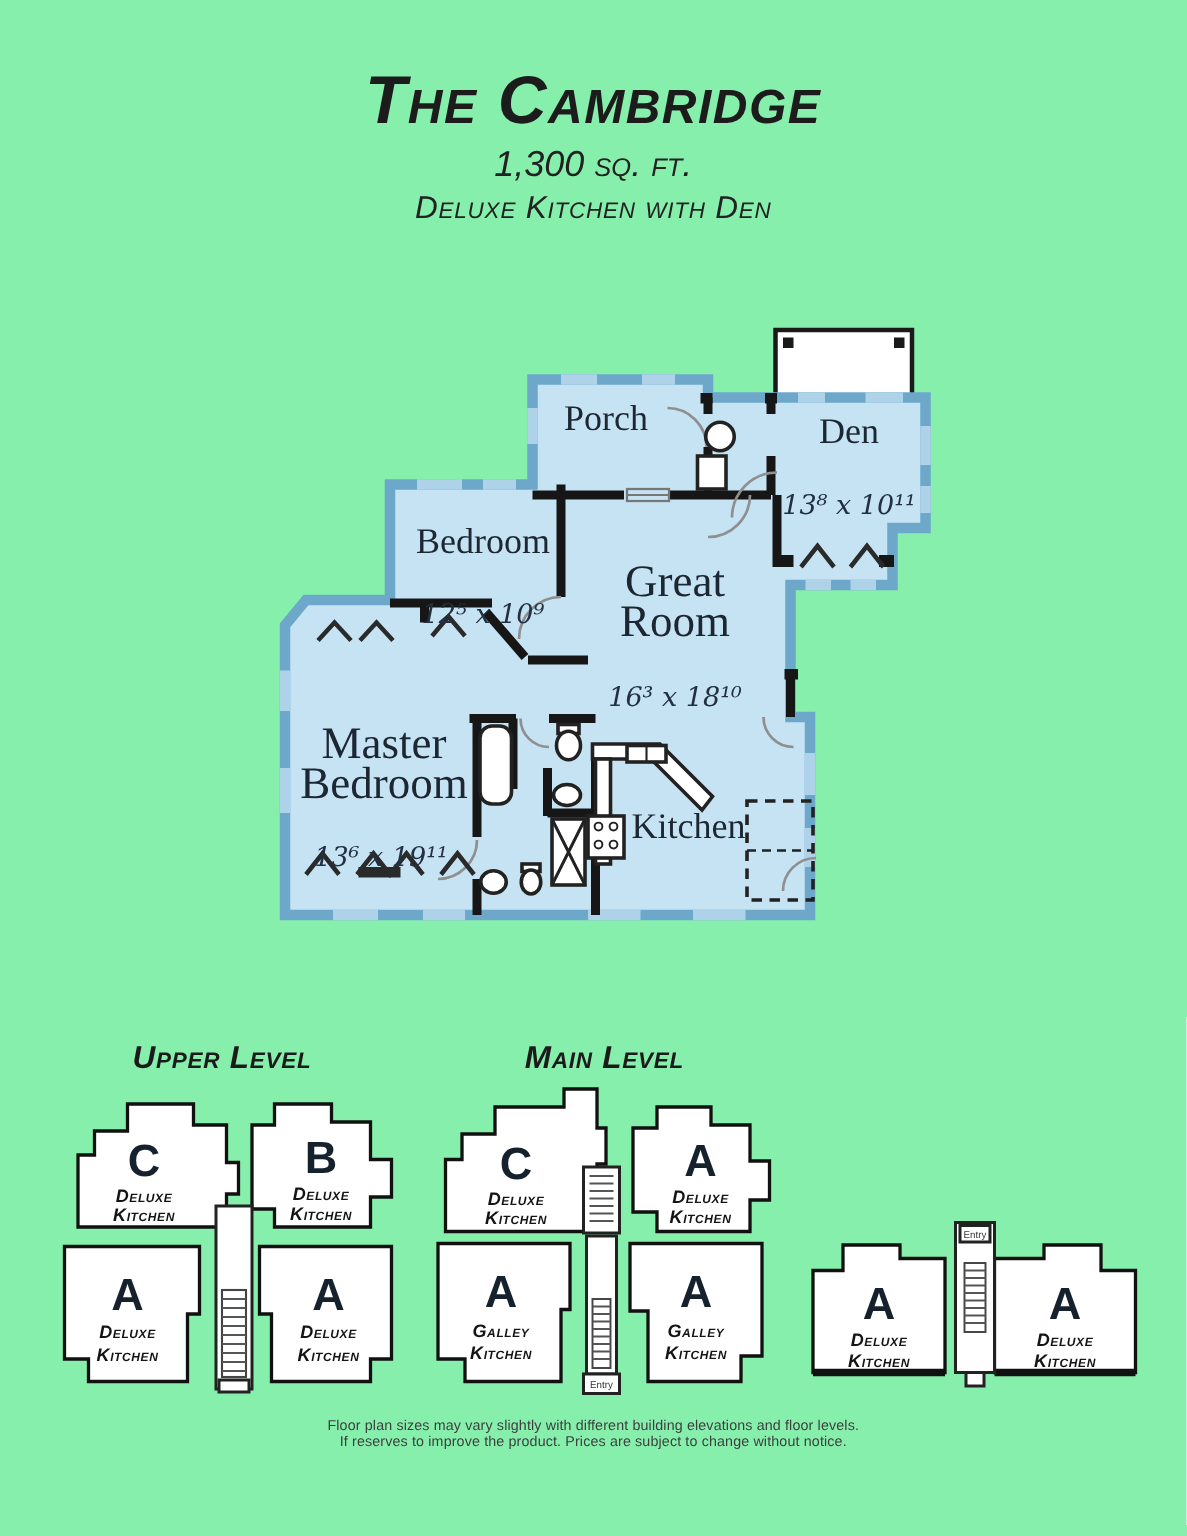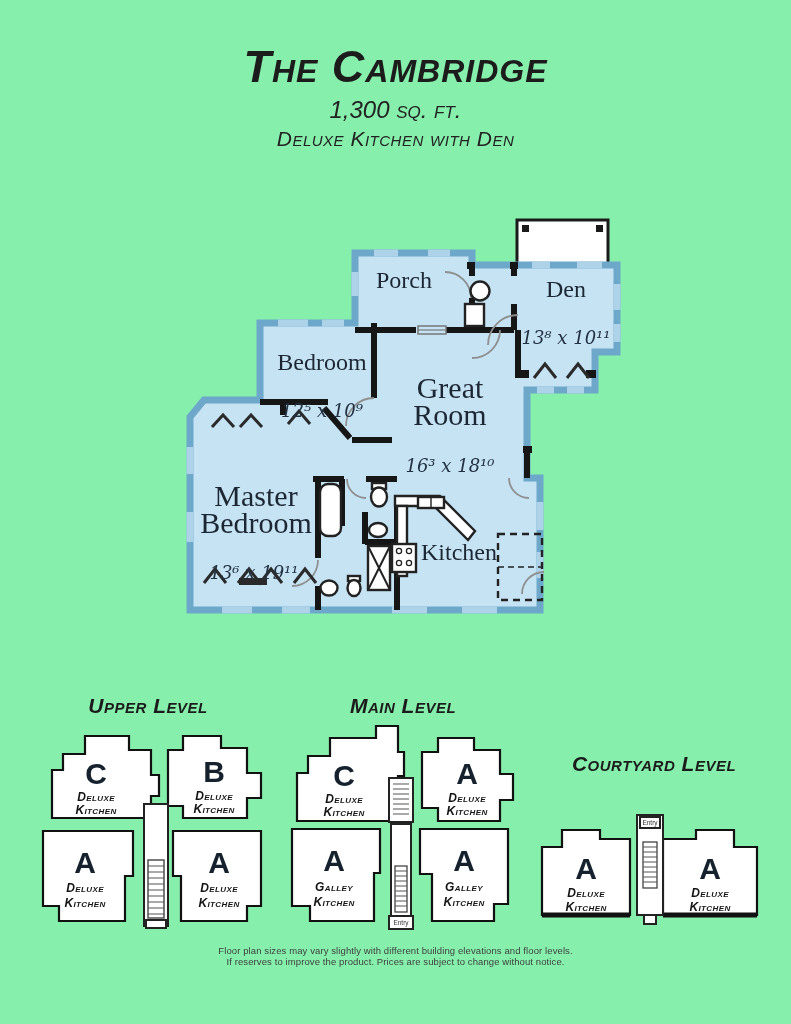--- a/index.html
+++ b/index.html
@@ -249,21 +249,20 @@
       <text class="u-letter" x="46" y="153" text-anchor="middle">A</text>
       <text class="u-type" x="46" y="173" text-anchor="middle">Galley</text>
       <text class="u-type" x="46" y="188" text-anchor="middle">Kitchen</text>
       <text class="u-letter" x="176" y="153" text-anchor="middle">A</text>
       <text class="u-type" x="176" y="173" text-anchor="middle">Galley</text>
       <text class="u-type" x="176" y="188" text-anchor="middle">Kitchen</text>
     </svg>
   </div>
 
   <div class="level" style="left:538px;top:752px;width:232px;height:185px">
-    <div class="level-title">Courtyard Level</div>
     <svg width="230" height="145" viewBox="0 0 230 145" style="top:30px">
       <polygon class="unit" points="4,65 24,65 24,48 62,48 62,57 92,57 92,133 4,133"></polygon>
       <polygon class="unit" points="125,57 158,57 158,48 196,48 196,65 219,65 219,133 125,133"></polygon>
       <path d="M4,133 H92 M125,133 H219" stroke="#111" stroke-width="5"></path>
       <g>
         <rect x="99" y="33" width="26" height="100" class="shaft"></rect>
         <rect x="102" y="35" width="20" height="11" class="shaft" stroke-width="1.4"></rect>
         <text class="entry-txt" x="112" y="43" text-anchor="middle">Entry</text>
         <rect x="105" y="60" width="14" height="46" fill="none" stroke="#444" stroke-width="1.3"></rect>
         <path class="tread" d="M105,65 H119 M105,70 H119 M105,75 H119 M105,80 H119 M105,85 H119 M105,90 H119 M105,95 H119 M105,100 H119"></path>

